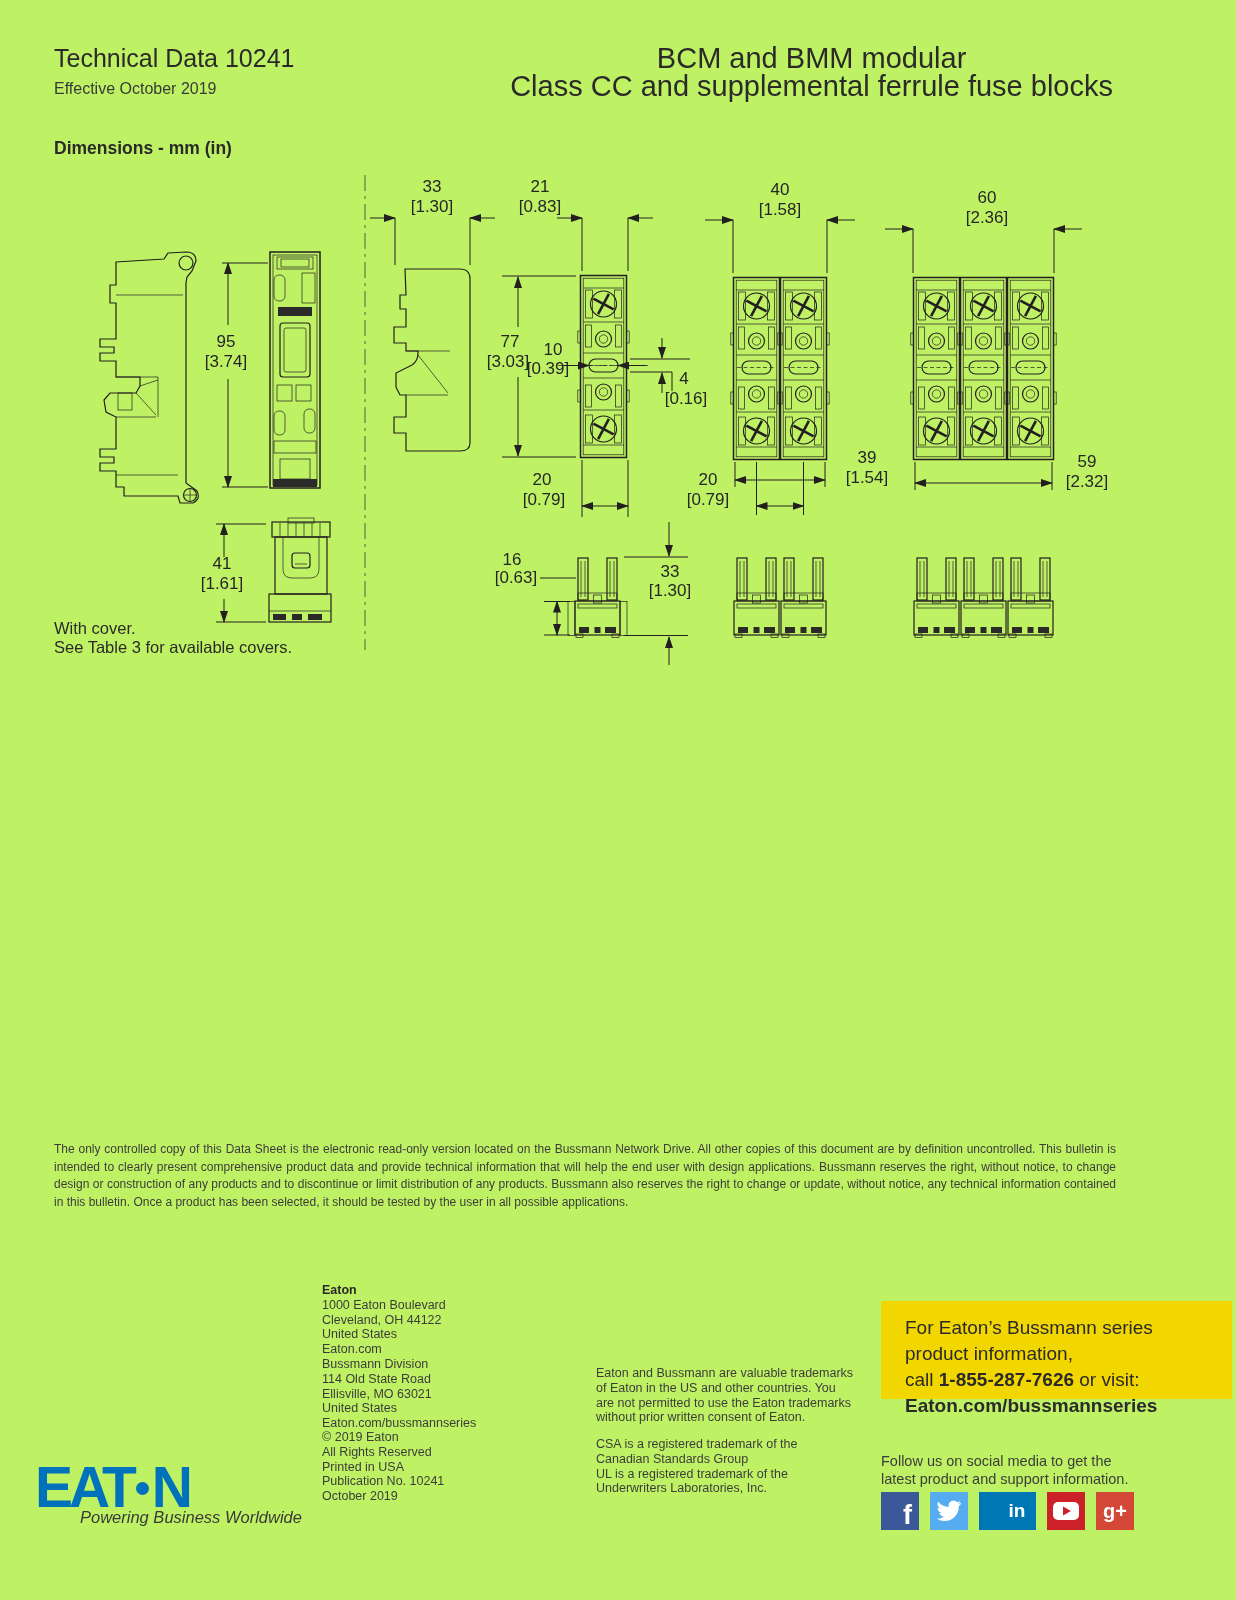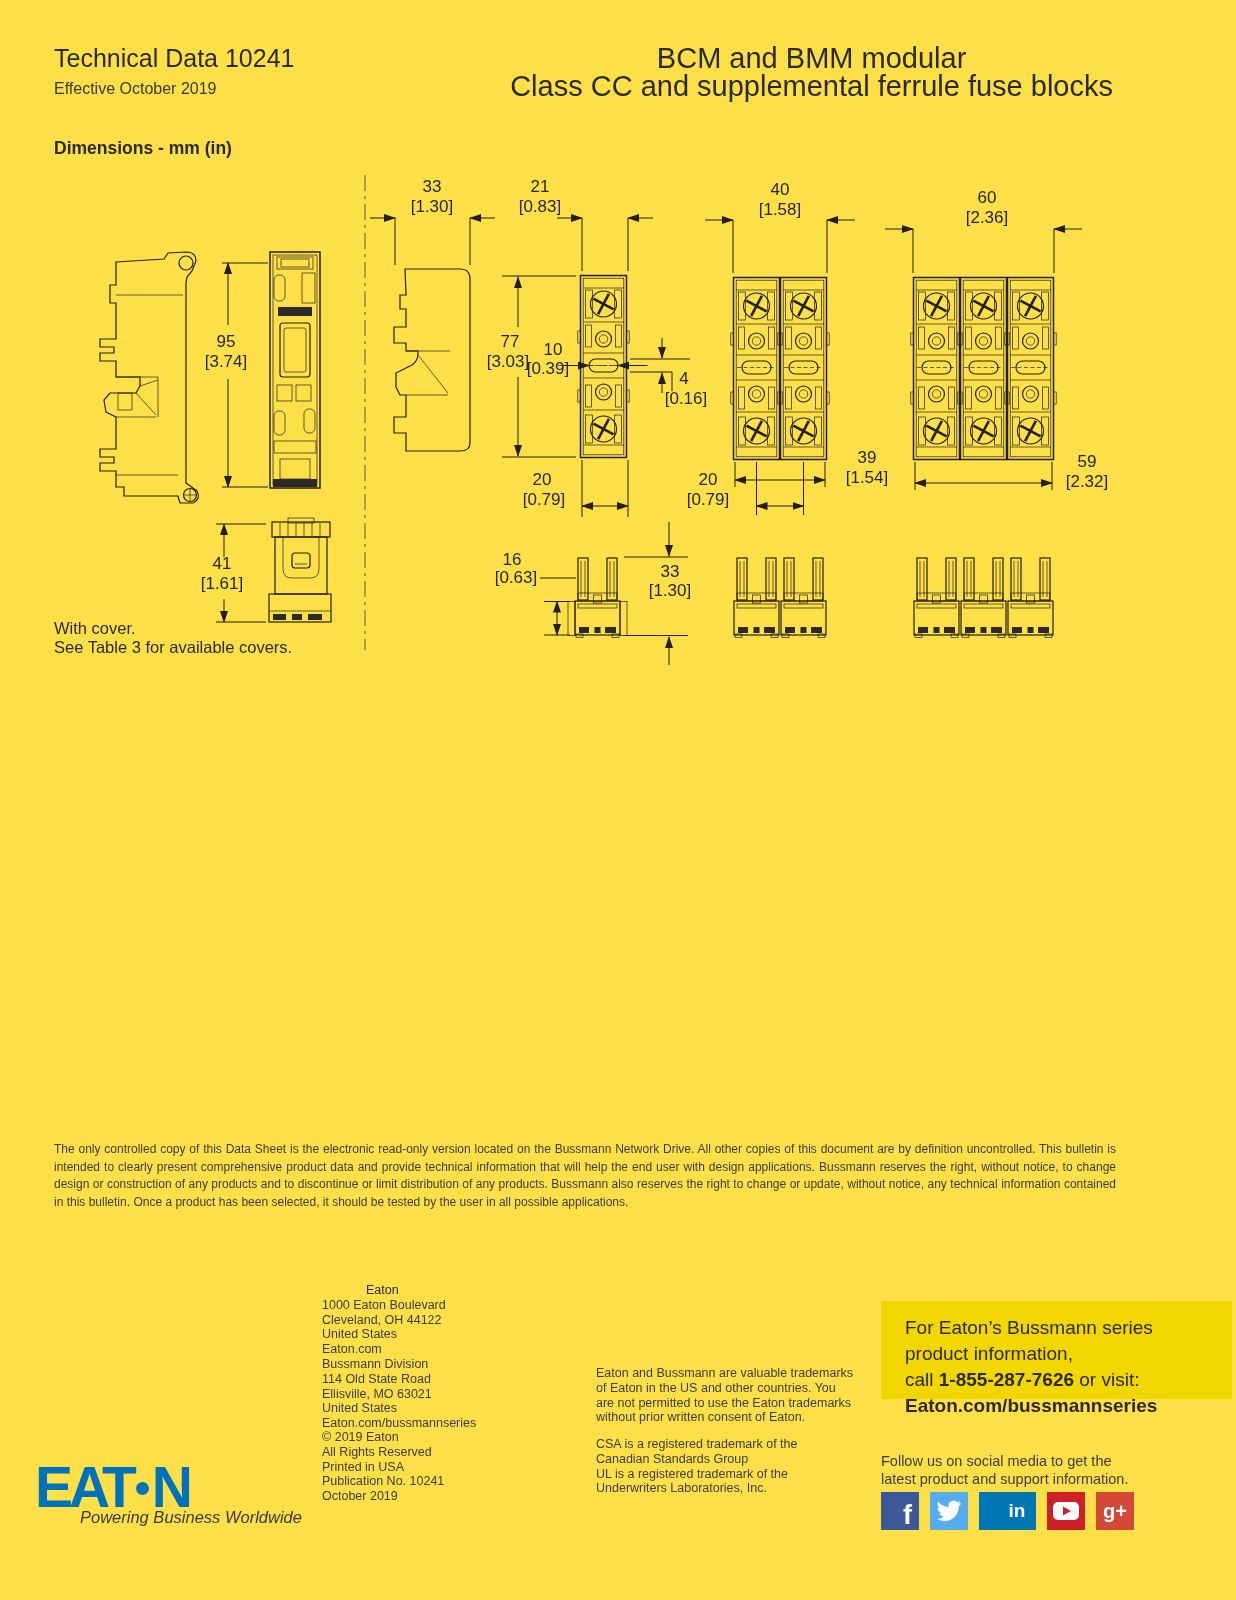--- a/index.html
+++ b/index.html
@@ -1,28 +1,28 @@
 <!DOCTYPE html>
 <html><head>
 <meta charset="utf-8">
 <style>
   html,body{margin:0;padding:0;background:#e8e8e8;}
-  .page{position:relative;width:1236px;height:1600px;background:#fde047;margin:0 auto;
+  .page{position:relative;width:1236px;height:1600px;background:#bef264;margin:0 auto;
         font-family:"Liberation Sans",sans-serif;color:#2b2a29;overflow:hidden;}
   .abs{position:absolute;}
   .doc-title{left:54px;top:44px;font-size:25px;letter-spacing:0;}
   .doc-effective{left:54px;top:80px;font-size:16px;color:#3a3938;}
   .prod-title{right:123px;top:44px;text-align:center;font-size:29px;line-height:28px;}
   .section-heading{left:54px;top:138px;font-size:17.5px;font-weight:bold;text-align:center;}
   .drawing-svg{left:40px;top:165px;}
   .note{left:54px;top:619px;font-size:16.5px;line-height:19px;color:#2b2a29;}
   .disclaimer{left:54px;top:1141px;width:1062px;font-size:12px;line-height:17.6px;
               text-align:justify;color:#3d3c3b;}
   .addr{left:322px;font-size:12.5px;line-height:14.8px;color:#3d3c3b;}
-  .addr .bold{font-weight:normal;color:#2b2a29;margin-left:44px;}
+  .addr .bold{font-weight:bold;color:#2b2a29;}
   .addr-eaton{top:1283px;}
   .addr-division{top:1357px;}
   .addr-copyright{top:1430px;}
   .trademark{left:596px;width:258px;font-size:12.5px;line-height:14.8px;color:#3d3c3b;}
   .tm1{top:1366px;}
   .tm2{top:1437px;}
   .info-box{left:881px;top:1301px;width:351px;height:98px;background:#f2d600;
             box-sizing:border-box;padding:14px 0 0 24px;font-size:19px;line-height:26px;color:#2b2a29;}
   .info-box b{font-weight:bold;}
   .social-text{left:881px;top:1452px;font-size:14.5px;line-height:18px;color:#3d3c3b;}

